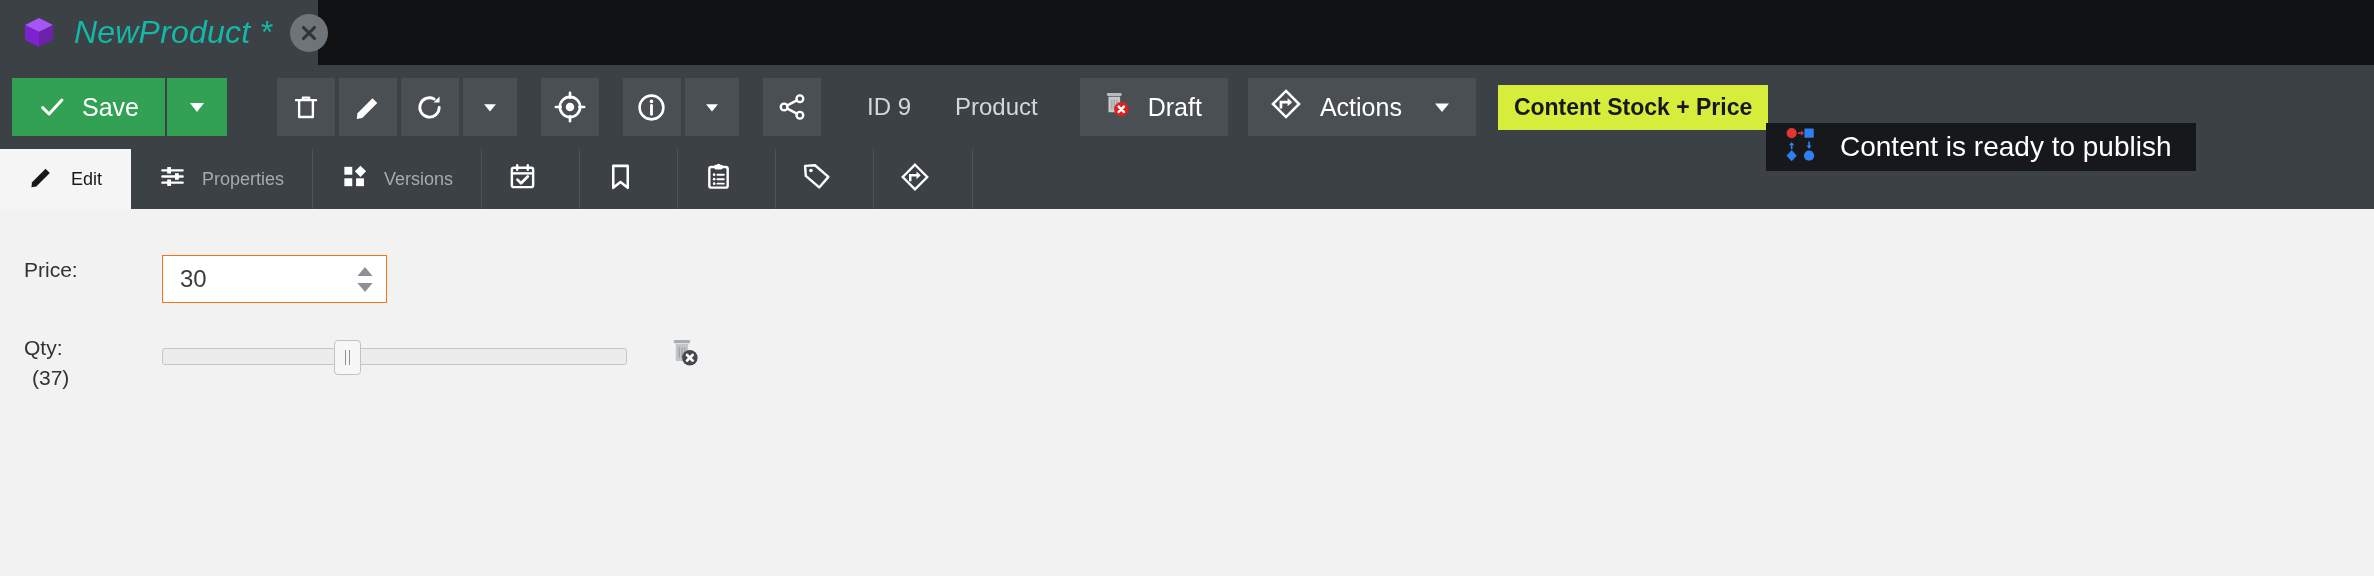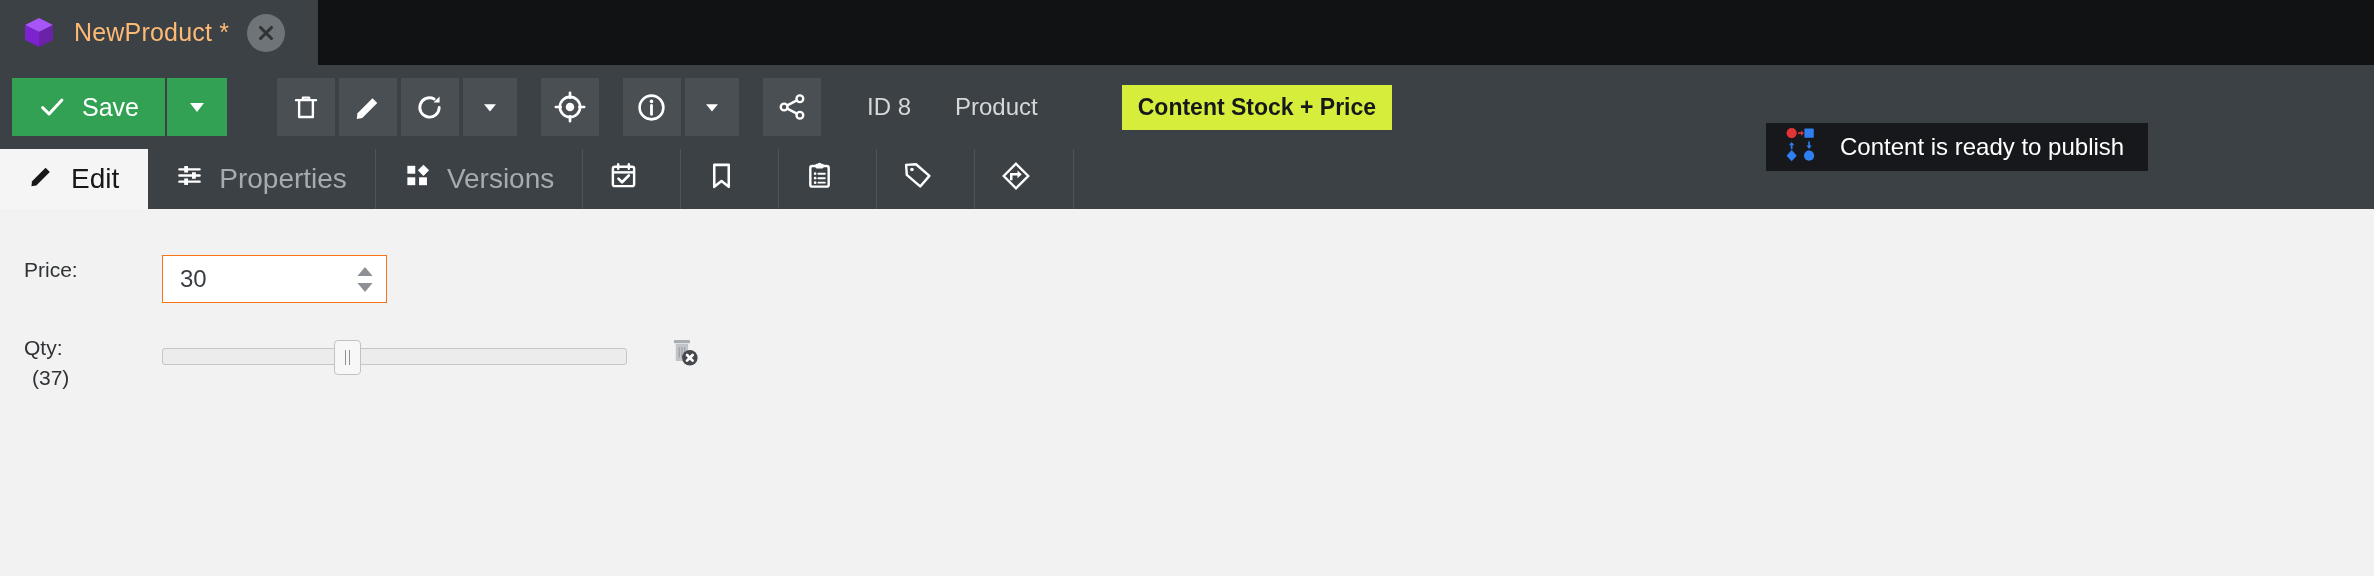--- a/index.html
+++ b/index.html
@@ -20,24 +20,25 @@
   .doc-tab {
     background: #3c4146;
     width: 318px;
     display: flex;
     align-items: center;
     padding-left: 22px;
     gap: 18px;
   }
   .cube-icon { width: 34px; height: 34px; flex: 0 0 auto; }
   .doc-tab-title {
-    color: #fdba74;
-    font-size: 25px;
+    color: #14b8a6;
+    font-size: 32px;
     letter-spacing: .2px;
     white-space: nowrap;
+    font-style: italic;
   }
   .tab-close {
     width: 38px; height: 38px;
     border-radius: 50%;
     background: #6f7478;
     display: flex; align-items: center; justify-content: center;
     flex: 0 0 auto;
   }
 
   
@@ -113,35 +114,35 @@
     left: 1766px;
     top: 58px;
     background: #16181c;
     height: 48px;
     display: flex;
     align-items: center;
     gap: 22px;
     padding: 0 24px 0 18px;
     z-index: 30;
   }
-  .tooltip-text { color: #ffffff; font-size: 24px; white-space: nowrap; }
+  .tooltip-text { color: #ffffff; font-size: 28px; white-space: nowrap; }
 
   
   .tabstrip {
     height: 60px;
     background: #3c4146;
     display: flex;
     align-items: stretch;
   }
   .vtab {
     display: flex; align-items: center; justify-content: center;
     gap: 16px;
     padding: 0 28px;
     color: #a6abb0;
-    font-size: 28px;
+    font-size: 18px;
     border-right: 1px solid #4e545a;
     white-space: nowrap;
   }
   .vtab.icon-only { padding: 0 26px; }
   .vtab.active { background: #f5f5f5; color: #16181a; border-right-color: #f5f5f5; }
 
   
   .content { background: #f2f2f2; height: 367px; padding: 46px 0 0 0; position: relative; }
   .field-row { display: flex; align-items: flex-start; margin-bottom: 30px; }
   .field-label {
@@ -287,28 +288,53 @@
     <svg viewBox="0 0 24 24" width="30" height="30">
       <circle cx="18.3" cy="5.4" r="2.7" stroke="#ffffff" stroke-width="1.9" fill="none"></circle>
       <circle cx="5.7" cy="12" r="2.7" stroke="#ffffff" stroke-width="1.9" fill="none"></circle>
       <circle cx="18.3" cy="18.6" r="2.7" stroke="#ffffff" stroke-width="1.9" fill="none"></circle>
       <path d="M8.2 10.7 L15.9 6.7 M8.2 13.3 L15.9 17.3" stroke="#ffffff" stroke-width="1.9" stroke-linecap="round"></path>
     </svg>
   </div>
 
   <div class="sep"></div>
 
-  <div class="tb-text">ID 8</div>
+  <div class="tb-text">ID 9</div>
   <div class="tb-text">Product</div>
 
   <div class="sep"></div>
 
-
-  <div class="sep"></div>
-
+  <div class="tb-labelbtn">
+    <span>
+      <svg viewBox="0 0 28 28" width="32" height="32">
+        <rect x="6" y="4.4" width="13" height="2.6" rx="1" fill="#b9bcbf"></rect>
+        <path d="M7.4 7.6 H17.6 V21.2 H7.4 Z" fill="#c6c9cc"></path>
+        <path d="M10.3 10.2 V18.6 M12.5 10.2 V18.6 M14.7 10.2 V18.6" stroke="#9ea2a6" stroke-width="1.1"></path>
+        <circle cx="18.6" cy="18.6" r="6.3" fill="#e02020"></circle>
+        <path d="M16.3 16.3 L20.9 20.9 M20.9 16.3 L16.3 20.9" stroke="#ffffff" stroke-width="2.2" stroke-linecap="round"></path>
+      </svg>
+    </span>
+    <span>Draft</span>
+  </div>
+
+  <div class="sep"></div>
+
+  <div class="tb-labelbtn actions">
+    <span>
+      <svg viewBox="0 0 24 24" width="32" height="32">
+        <path d="M12 2.2 L21.8 12 L12 21.8 L2.2 12 Z" stroke="#ffffff" stroke-width="1.9" fill="none"></path>
+        <path d="M8.2 14.4 V10.6 H14.4" stroke="#ffffff" stroke-width="2" fill="none" stroke-linecap="square"></path>
+        <path d="M13.2 7.5 L16.6 10.6 L13.2 13.7 Z" fill="#ffffff"></path>
+      </svg>
+    </span>
+    <span>Actions</span>
+    <svg viewBox="0 0 24 24" width="24" height="24" style="margin-left:10px">
+      <path d="M5 8.5 L19 8.5 L12 17 Z" fill="#ffffff"></path>
+    </svg>
+  </div>
 
   <div class="validate-btn">Content Stock + Price</div>
 
   <div class="tooltip">
     <span>
       <svg viewBox="0 0 40 44" width="34" height="38">
         <circle cx="9" cy="8" r="6" fill="#e23434"></circle>
         <rect x="24" y="2.5" width="11" height="11" rx="1" fill="#2f7ff0"></rect>
         <path d="M16.5 8 H21.5" stroke="#e23434" stroke-width="2"></path>
         <path d="M20 4.8 L23.6 8 L20 11.2 Z" fill="#e23434"></path>

